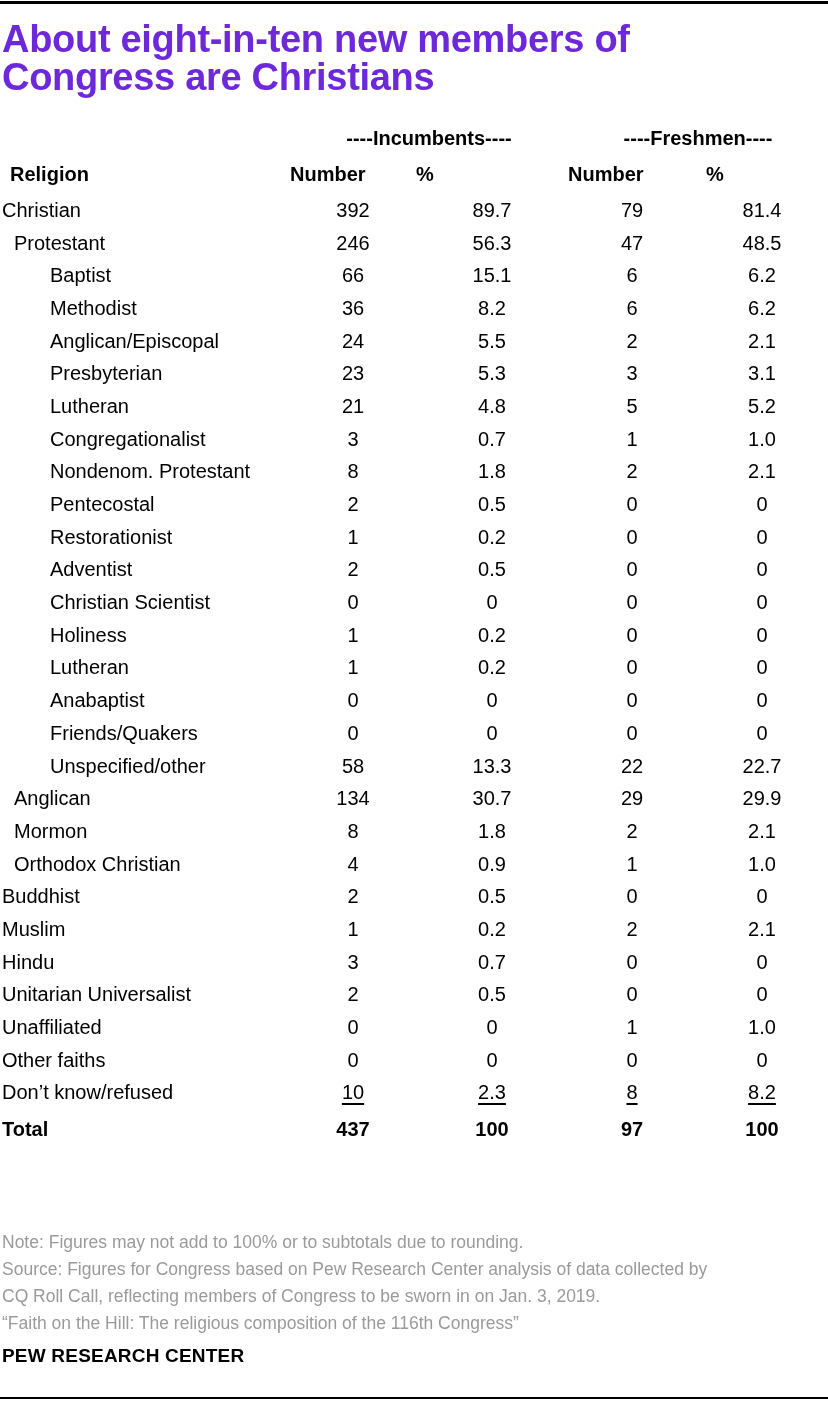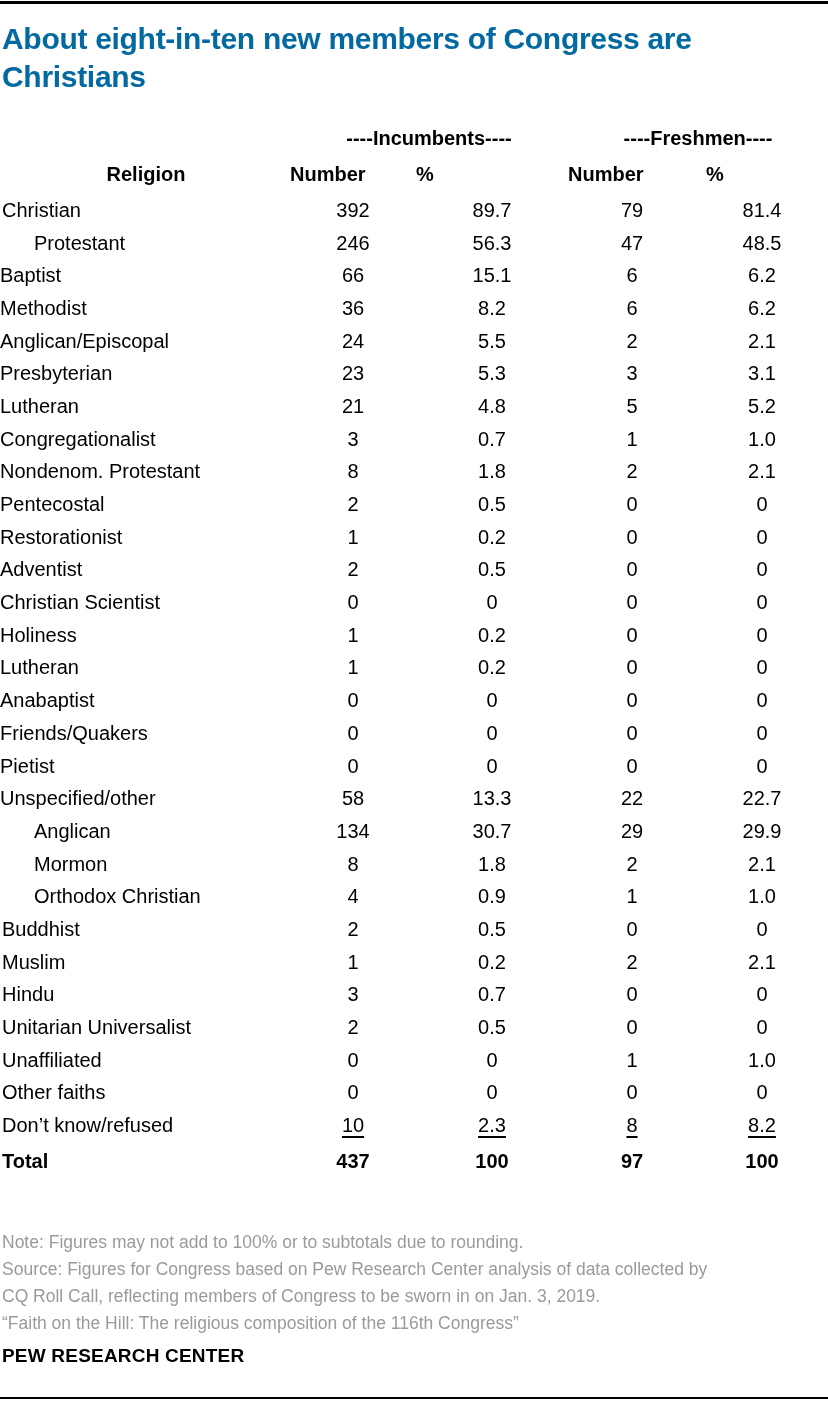--- a/index.html
+++ b/index.html
@@ -26,25 +26,25 @@
     position: absolute;
     top: 1397px; left: 0;
     width: 828px; height: 2px;
     background: #000000;
   }
   .title {
     position: absolute;
     top: 20px; left: 2px;
     width: 768px;
     margin: 0;
-    font-size: 30px;
+    font-size: 38px;
     line-height: 38px;
     font-weight: 700;
     letter-spacing: -0.3px;
-    color: #0369a1;
+    color: #6d28d9;
   }
   table.religion-table {
     position: absolute;
     top: 122px; left: 0;
     width: 828px;
     border-collapse: collapse;
     table-layout: fixed;
     font-size: 20px;
     color: #000000;
   }
@@ -57,30 +57,30 @@
   tr.group-row td {
     height: 32px;
     font-weight: 700;
     text-align: center;
   }
   tr.colhead-row td {
     height: 40px;
     font-weight: 700;
   }
   tr.colhead-row td.religion-head {
-    text-align: center;
-    padding-left: 2px;
+    text-align: left;
+    padding-left: 10px;
   }
   tr.data-row td {
     height: 32.7px;
   }
   td.label { text-align: left; }
   td.label.indent-0 { padding-left: 2px; }
-  td.label.indent-1 { padding-left: 34px; }
-  td.label.indent-2 { }
+  td.label.indent-1 { padding-left: 14px; }
+  td.label.indent-2 { padding-left: 50px; }
   td.val { text-align: center; }
   td.col-3, tr.colhead-row td.pct-fr { padding-left: 10px; }
   td.underlined {
     text-decoration: underline;
     text-underline-offset: 4px;
     text-decoration-thickness: 1.5px;
   }
   tr.total-row td {
     height: 40px;
     font-weight: 700;
@@ -248,27 +248,20 @@
           <td class="val col-3">0</td>
         </tr>
         <tr class="data-row">
           <td class="label indent-2">Friends/Quakers</td>
           <td class="val col-0">0</td>
           <td class="val col-1">0</td>
           <td class="val col-2">0</td>
           <td class="val col-3">0</td>
         </tr>
         <tr class="data-row">
-          <td class="label indent-2">Pietist</td>
-          <td class="val col-0">0</td>
-          <td class="val col-1">0</td>
-          <td class="val col-2">0</td>
-          <td class="val col-3">0</td>
-        </tr>
-        <tr class="data-row">
           <td class="label indent-2">Unspecified/other</td>
           <td class="val col-0">58</td>
           <td class="val col-1">13.3</td>
           <td class="val col-2">22</td>
           <td class="val col-3">22.7</td>
         </tr>
         <tr class="data-row">
           <td class="label indent-1">Anglican</td>
           <td class="val col-0">134</td>
           <td class="val col-1">30.7</td>

